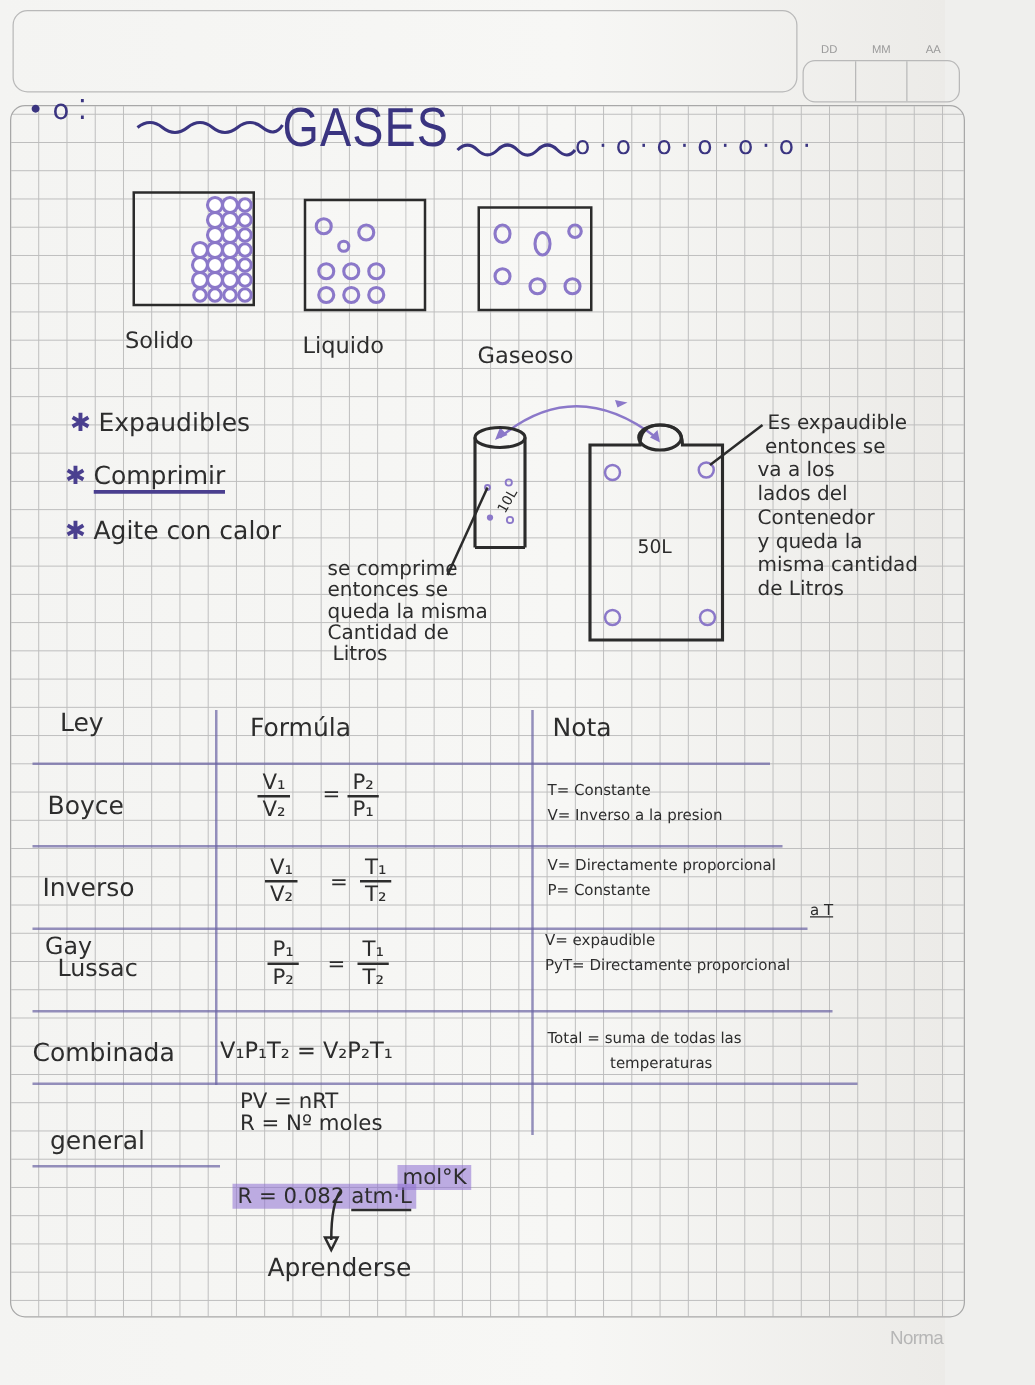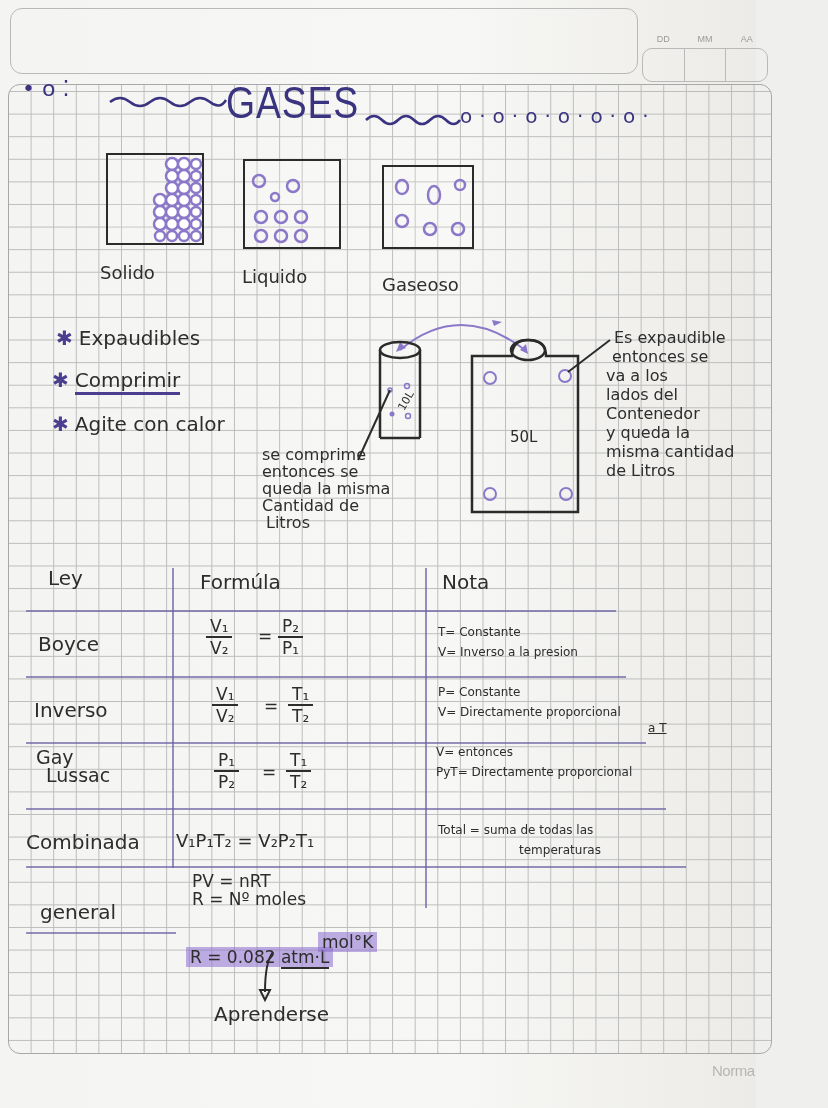--- a/index.html
+++ b/index.html
@@ -208,48 +208,48 @@
   <div class="frac" style="left:212px;top:684px;">
       <span class="n">V₁</span>
       <span class="d">V₂</span>
     </div>
   <div class="abs eq" style="left:264px;top:696px;">=</div>
   <div class="frac" style="left:288px;top:684px;">
       <span class="n">T₁</span>
       <span class="d">T₂</span>
     </div>
   <div class="abs nota" style="left:438px;top:682px;">
+    <div>V= Directamente proporcional</div>
     <div>P= Constante</div>
-    <div>V= Directamente proporcional</div>
     <div style="padding-left:210px;line-height:12px;text-decoration:underline;">a T</div>
   </div>
 
   <div class="abs law" style="left:36px;top:748px;line-height:18px;font-size:19px;">
     <div>Gay</div>
     <div style="padding-left:10px;">Lussac</div>
   </div>
   <div class="frac" style="left:214px;top:750px;">
       <span class="n">P₁</span>
       <span class="d">P₂</span>
     </div>
   <div class="abs eq" style="left:262px;top:762px;">=</div>
   <div class="frac" style="left:286px;top:750px;">
       <span class="n">T₁</span>
       <span class="d">T₂</span>
     </div>
   <div class="abs nota" style="left:436px;top:742px;">
-    <div>V= entonces</div>
+    <div>V= expaudible</div>
     <div>PyT= Directamente proporcional</div>
   </div>
 
   <div class="abs law" style="left:26px;top:830px;">Combinada</div>
   <div class="abs eq" style="left:176px;top:830px;font-size:18px;">V₁P₁T₂ = V₂P₂T₁</div>
   <div class="abs nota" style="left:438px;top:820px;">
     <div>Total = suma de todas las</div>
-    <div style="padding-left:81px;">temperaturas</div>
+    <div style="padding-left:50px;">temperaturas</div>
   </div>
 
   <div class="abs law" style="left:40px;top:900px;">general</div>
   <div class="abs eq" style="left:192px;top:872px;line-height:18px;">
     <div>PV = nRT</div>
     <div>R = Nº moles</div>
   </div>
   <div class="abs eq hl" style="left:186px;top:947px;font-size:17px;">
     <span>R = 0.082</span>
     <span style="border-bottom:2px solid #2d2d2d;">atm·L</span>

